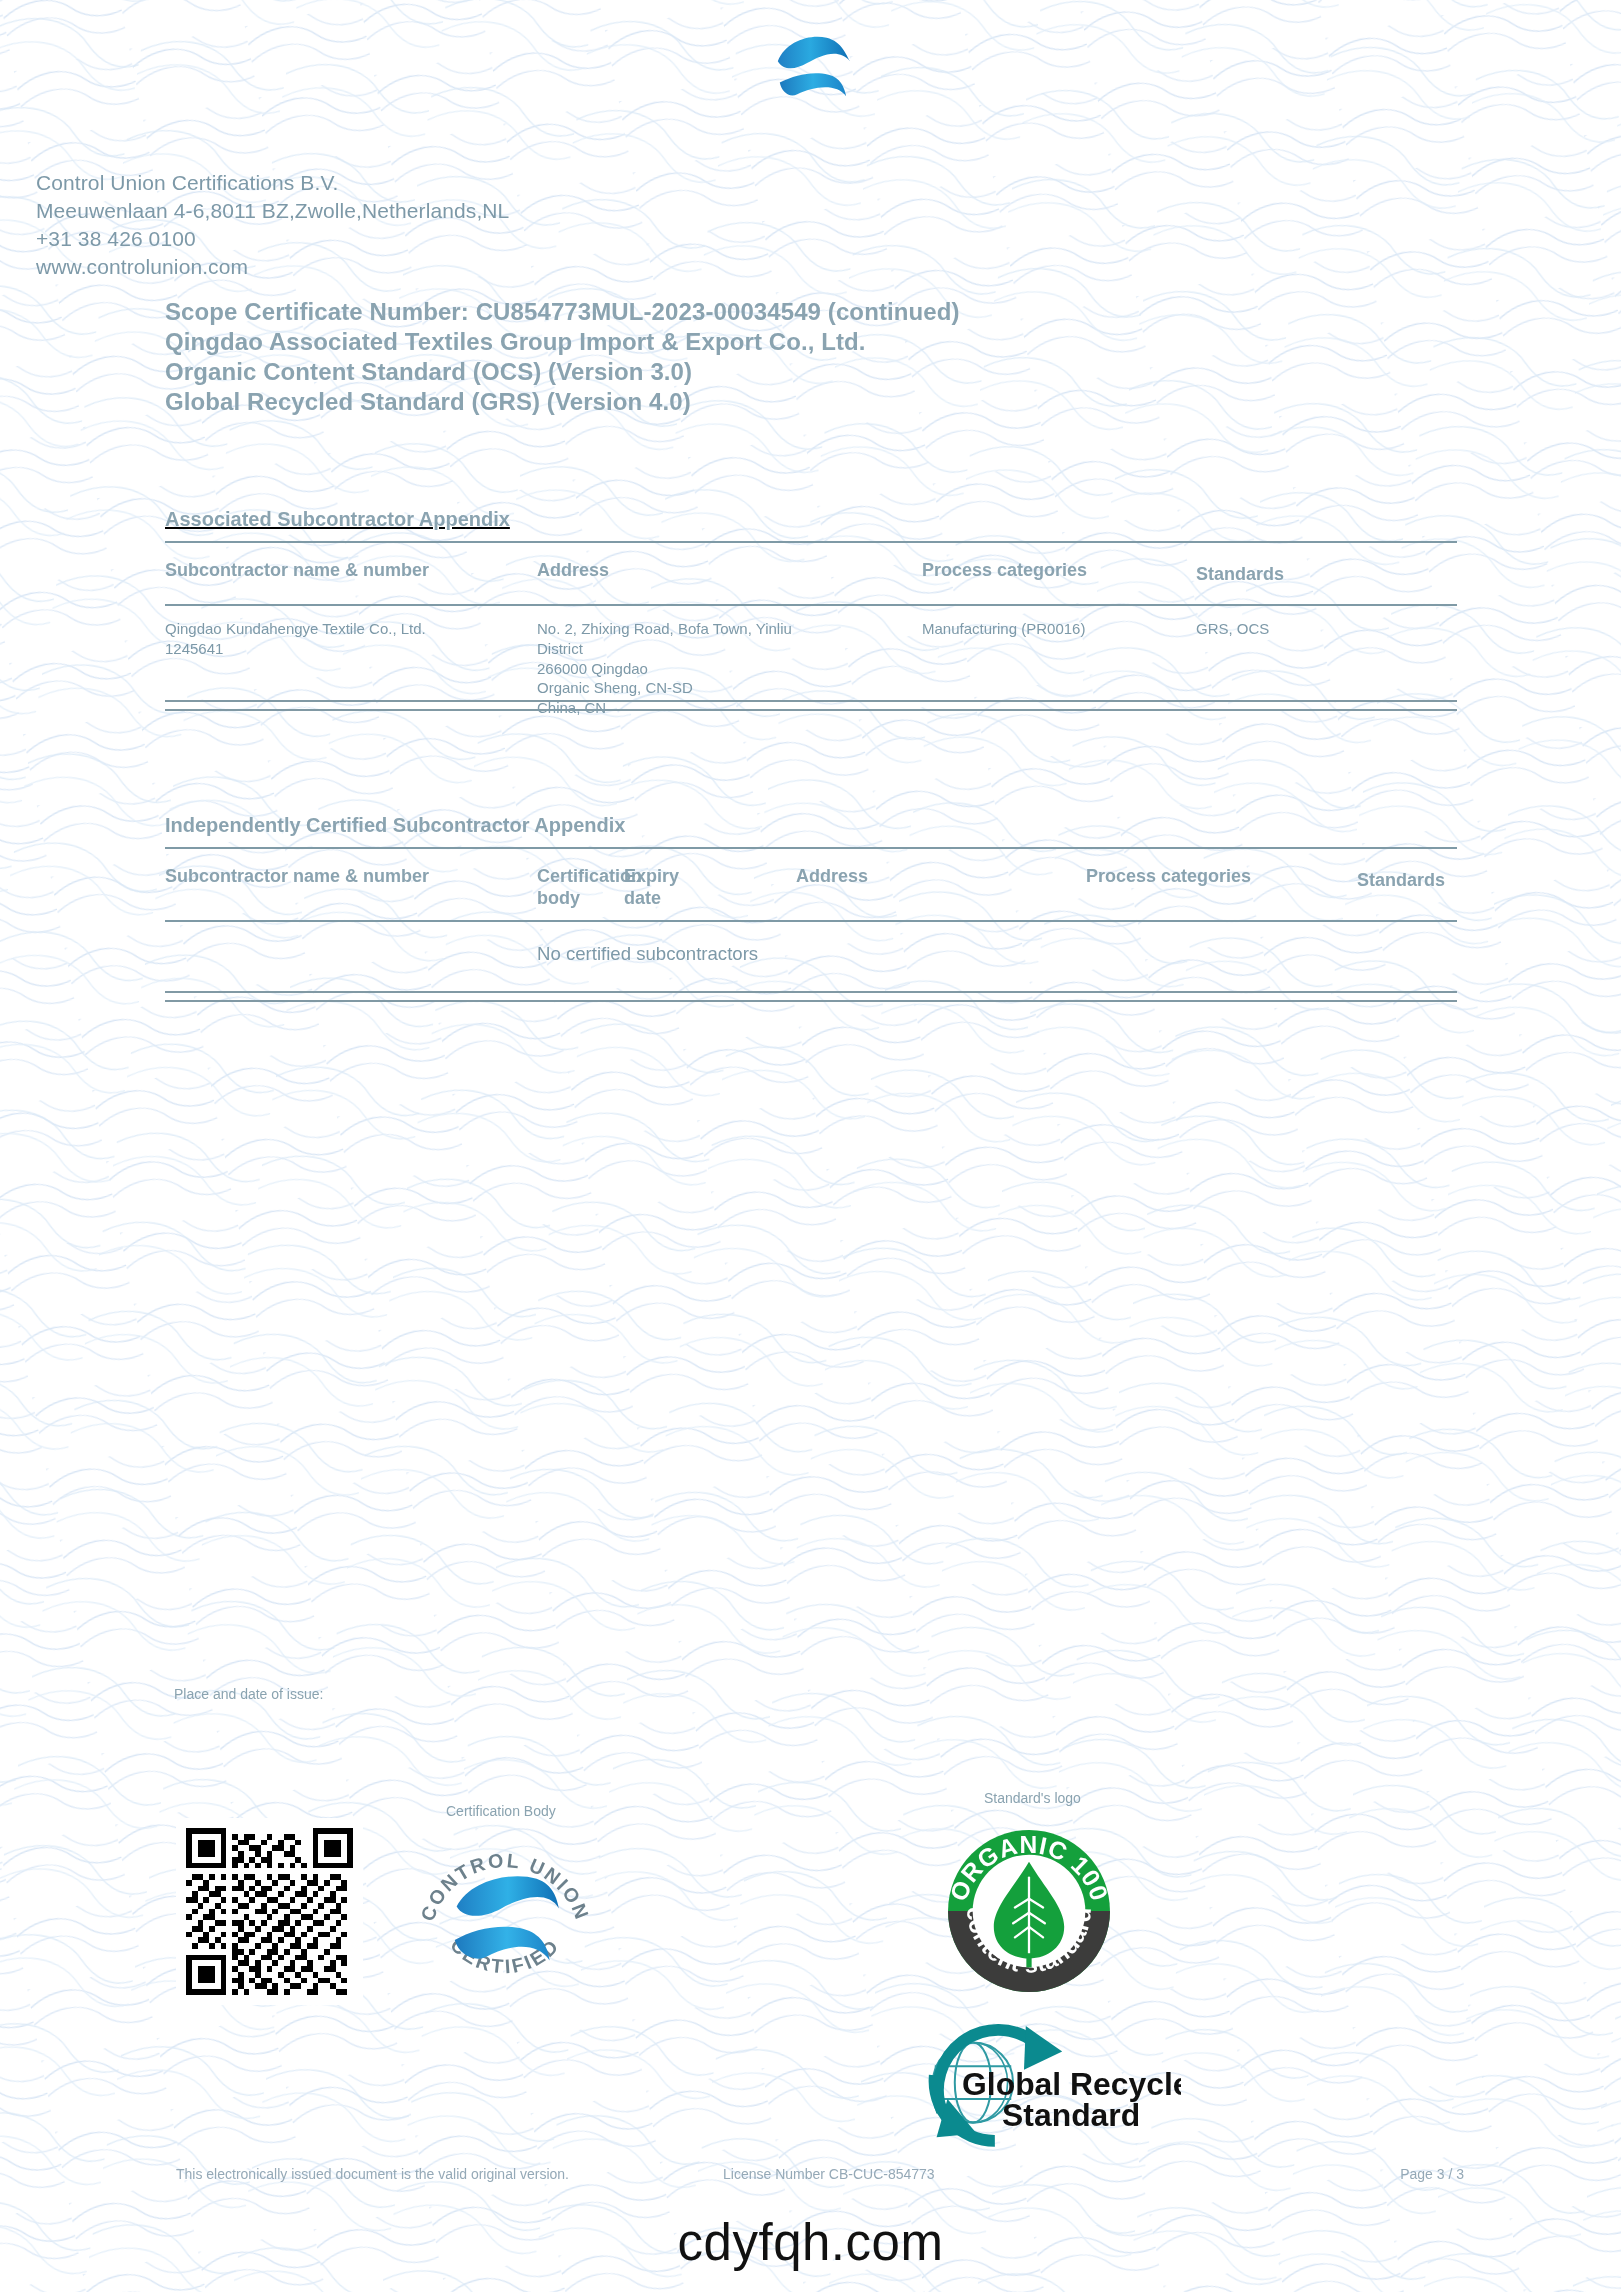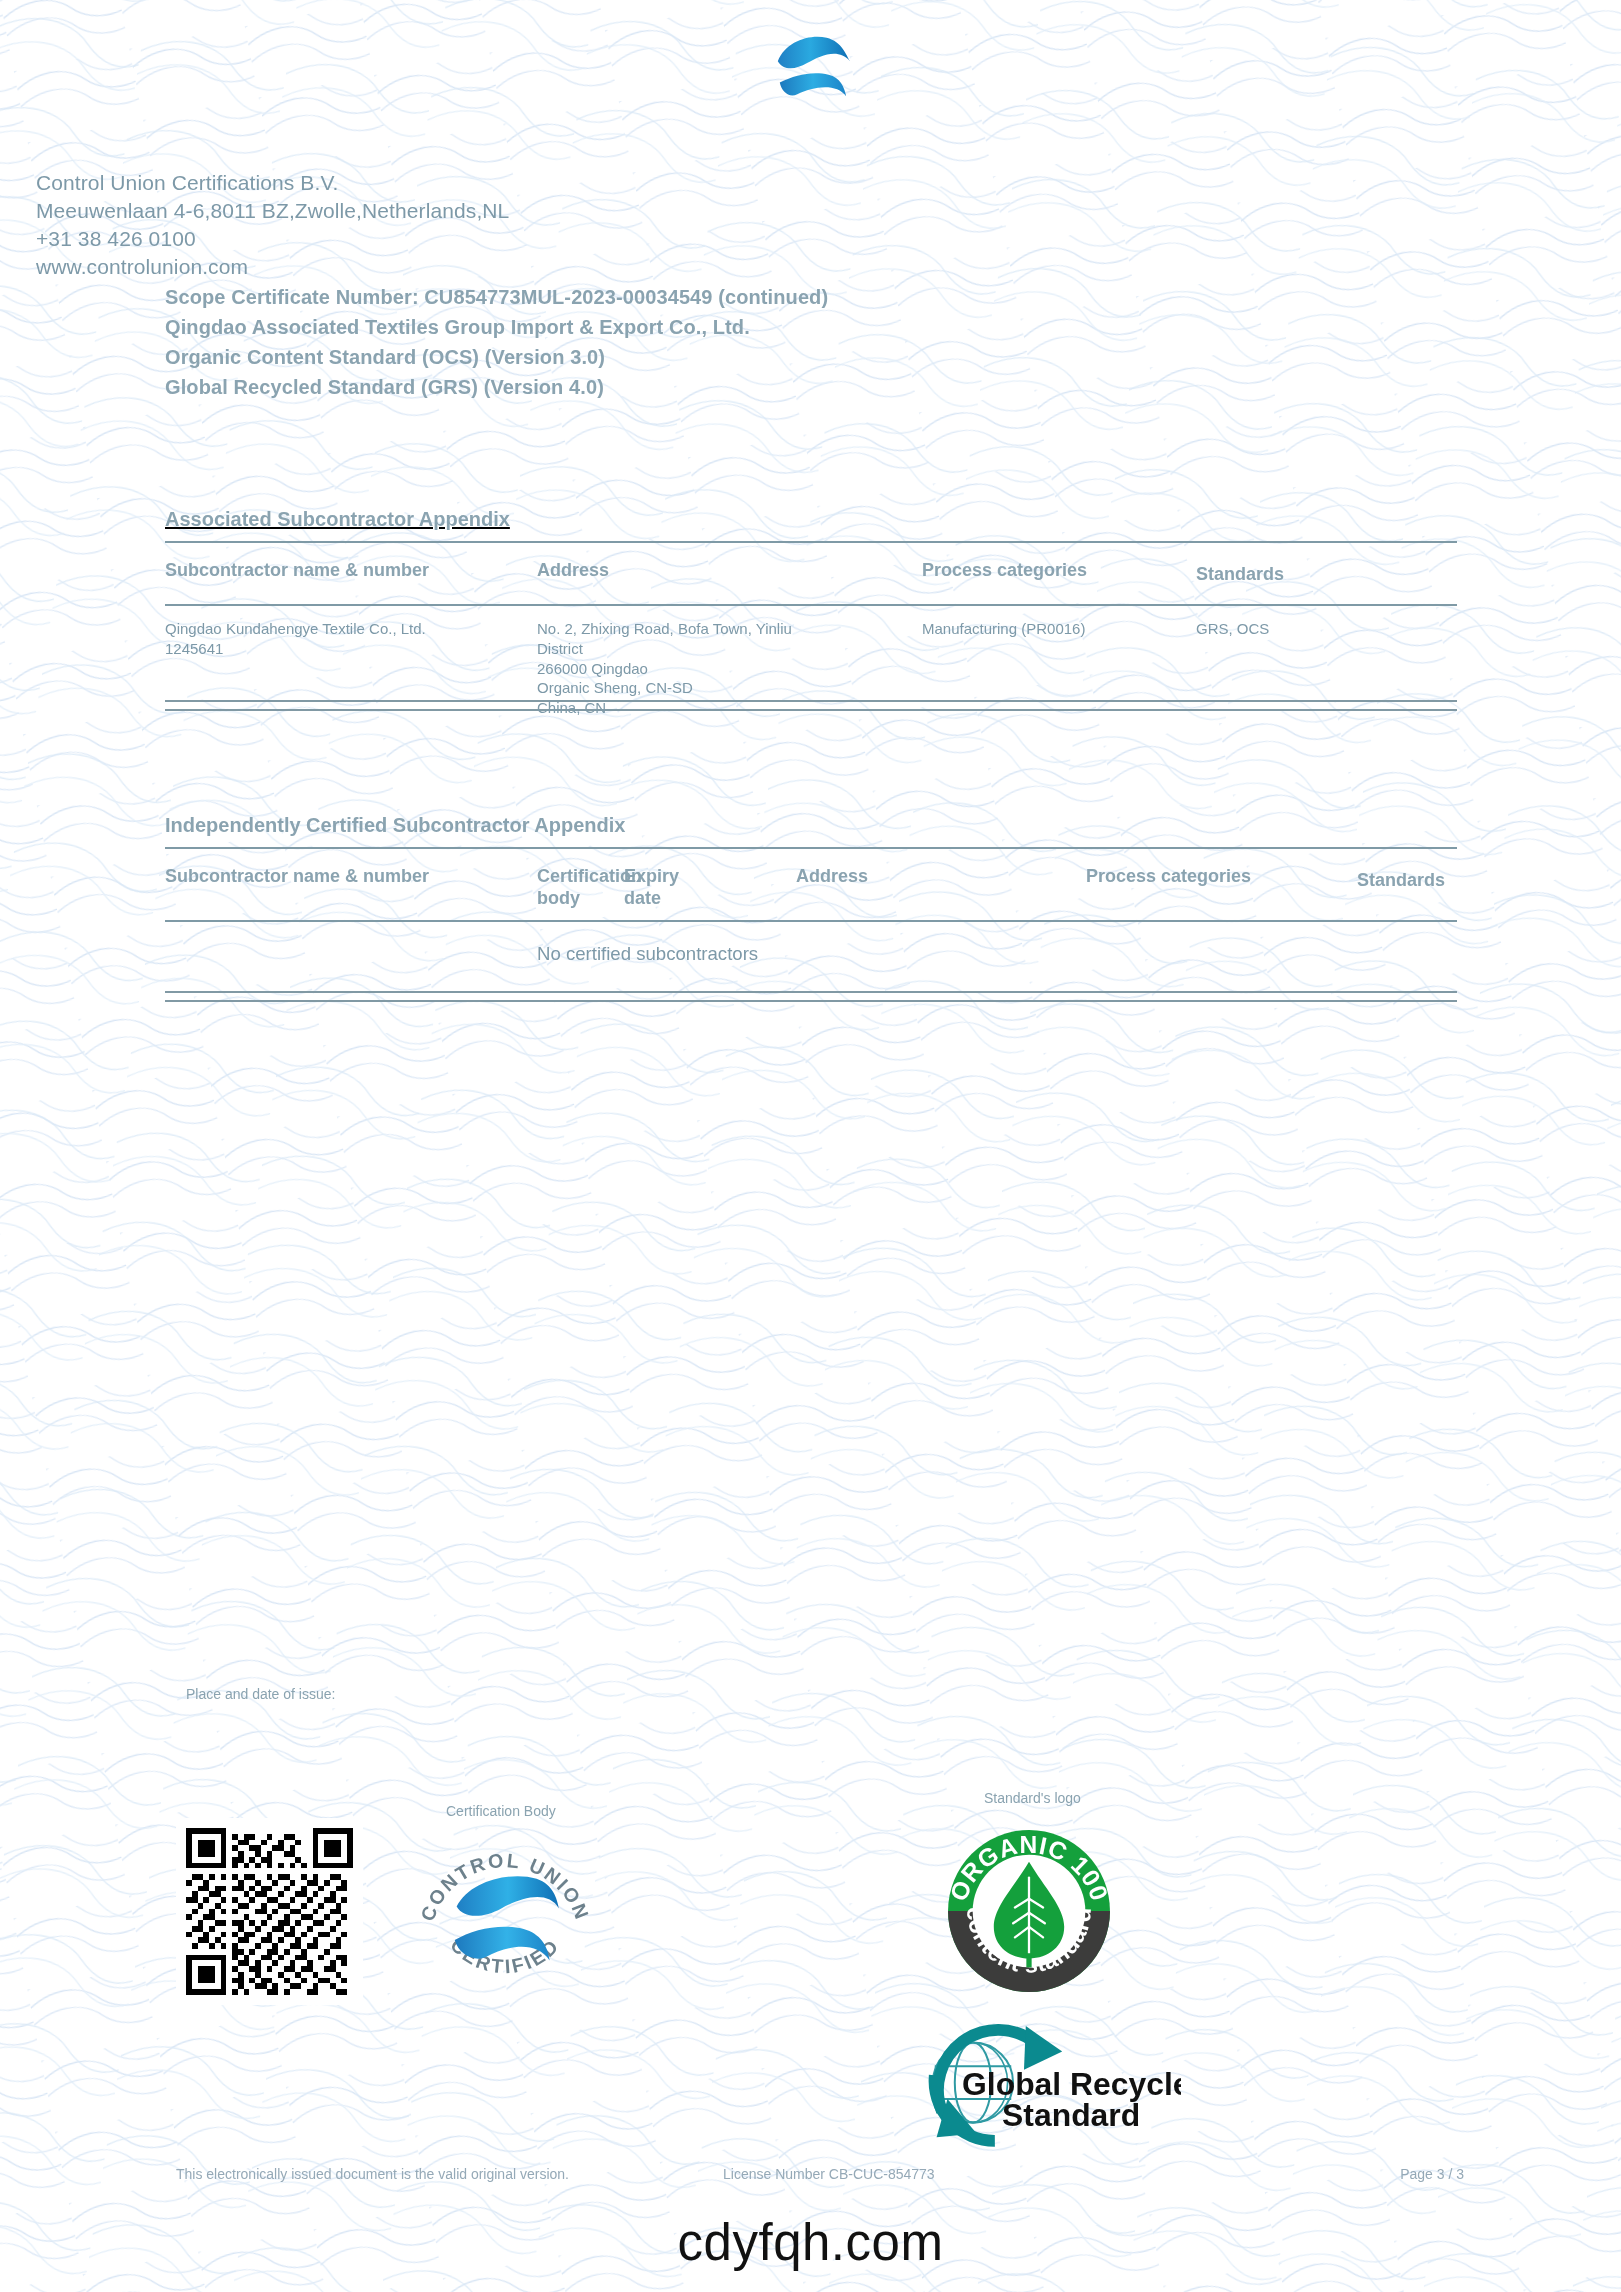--- a/index.html
+++ b/index.html
@@ -54,25 +54,25 @@
     color: #7d99a8;
     font-size: 21px;
     line-height: 28px;
     letter-spacing: 0.1px;
     padding-left: 36px;
   }
 
   
   .title-block {
     position: absolute;
-    top: 282px;
+    top: 297px;
     left: 165px;
     color: #8aa3b0;
     font-weight: bold;
-    font-size: 20px;
+    font-size: 24px;
     line-height: 30px;
     letter-spacing: 0.1px;
   }
 
   
   .section {
     position: absolute;
     left: 165px;
     width: 1292px;
   }
@@ -124,21 +124,21 @@
   }
 
   
   .footer-labels {
     position: absolute;
     left: 0;
     width: 100%;
     color: #8aa3b0;
     font-size: 14px;
   }
-  .lbl-place { position: absolute; left: 174px; top: 1686px; margin-left: 12px; }
+  .lbl-place { position: absolute; left: 174px; top: 1686px; }
   .lbl-cb    { position: absolute; left: 446px; top: 1803px; }
   .lbl-std   { position: absolute; left: 984px; top: 1790px; }
 
   .qr {
     position: absolute;
     left: 176px;
     top: 1818px;
     width: 167px;
     height: 167px;
     background: #ffffff;

